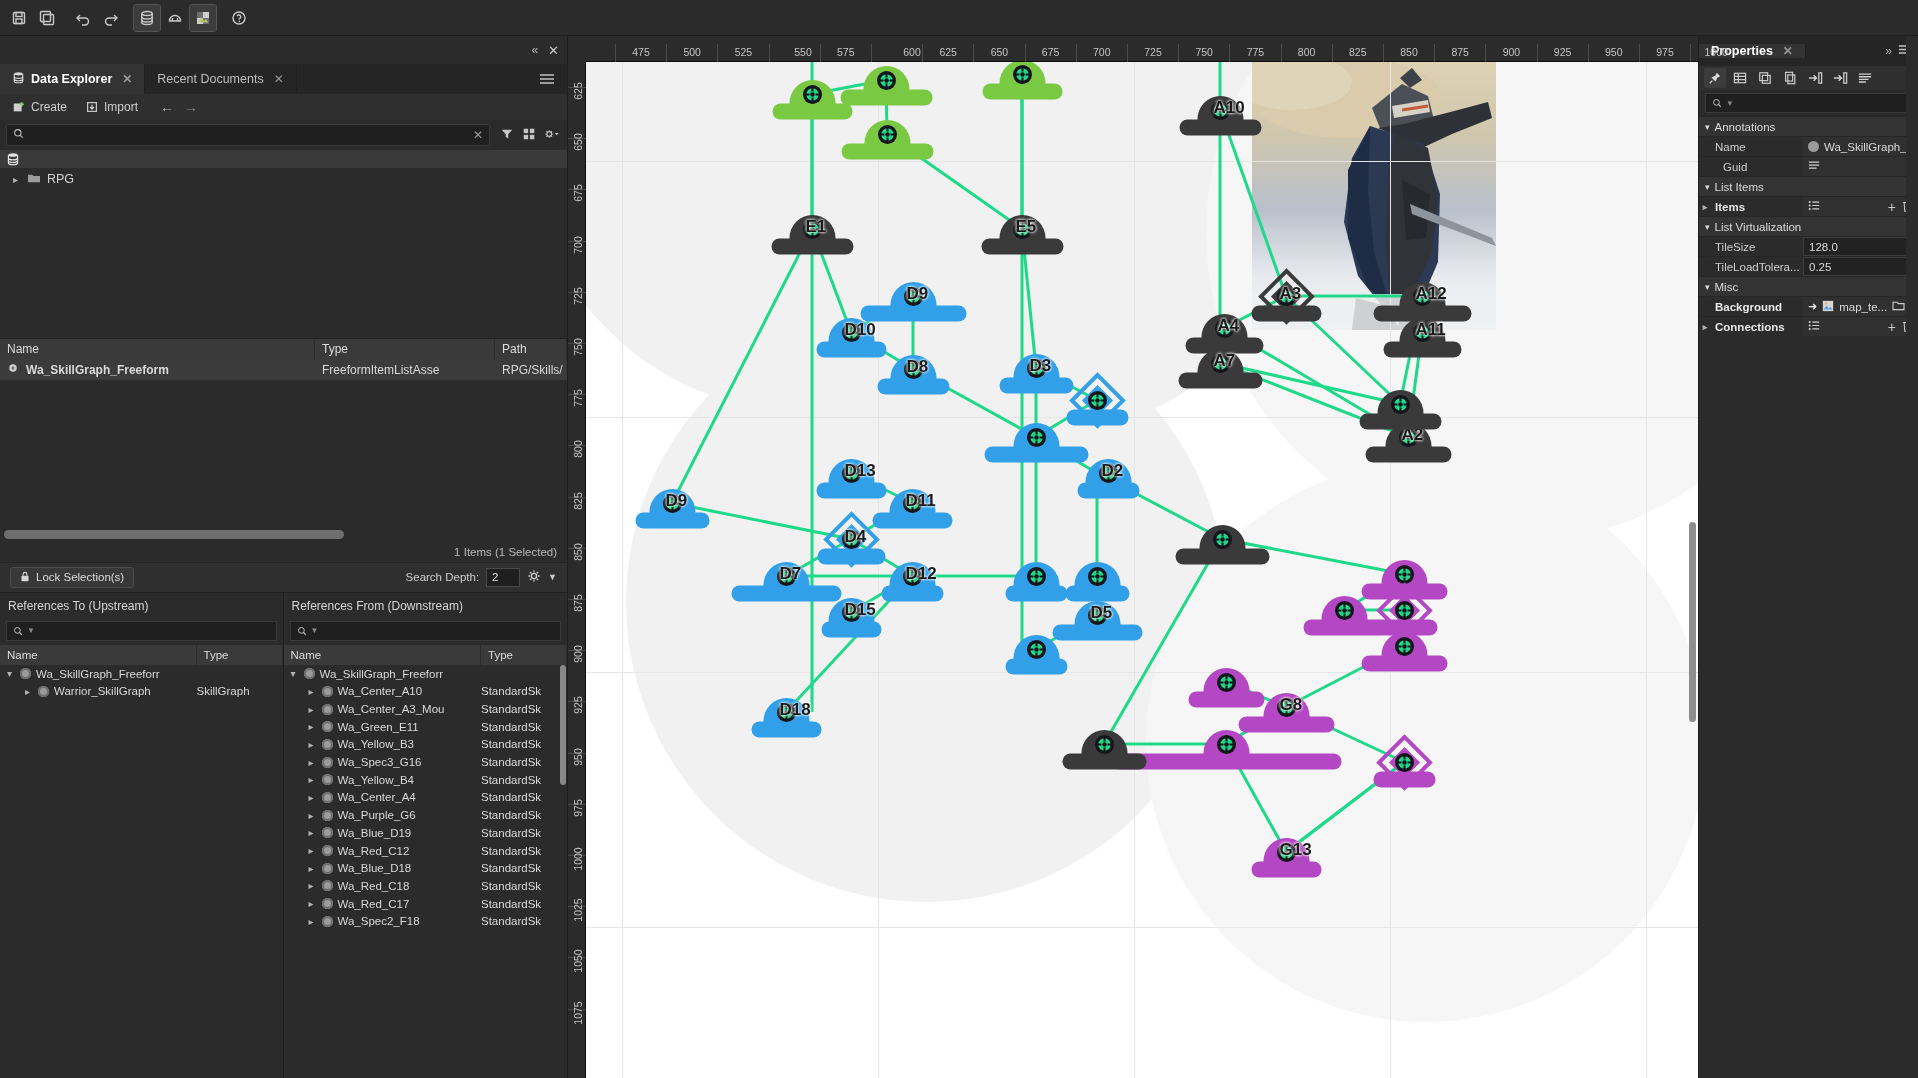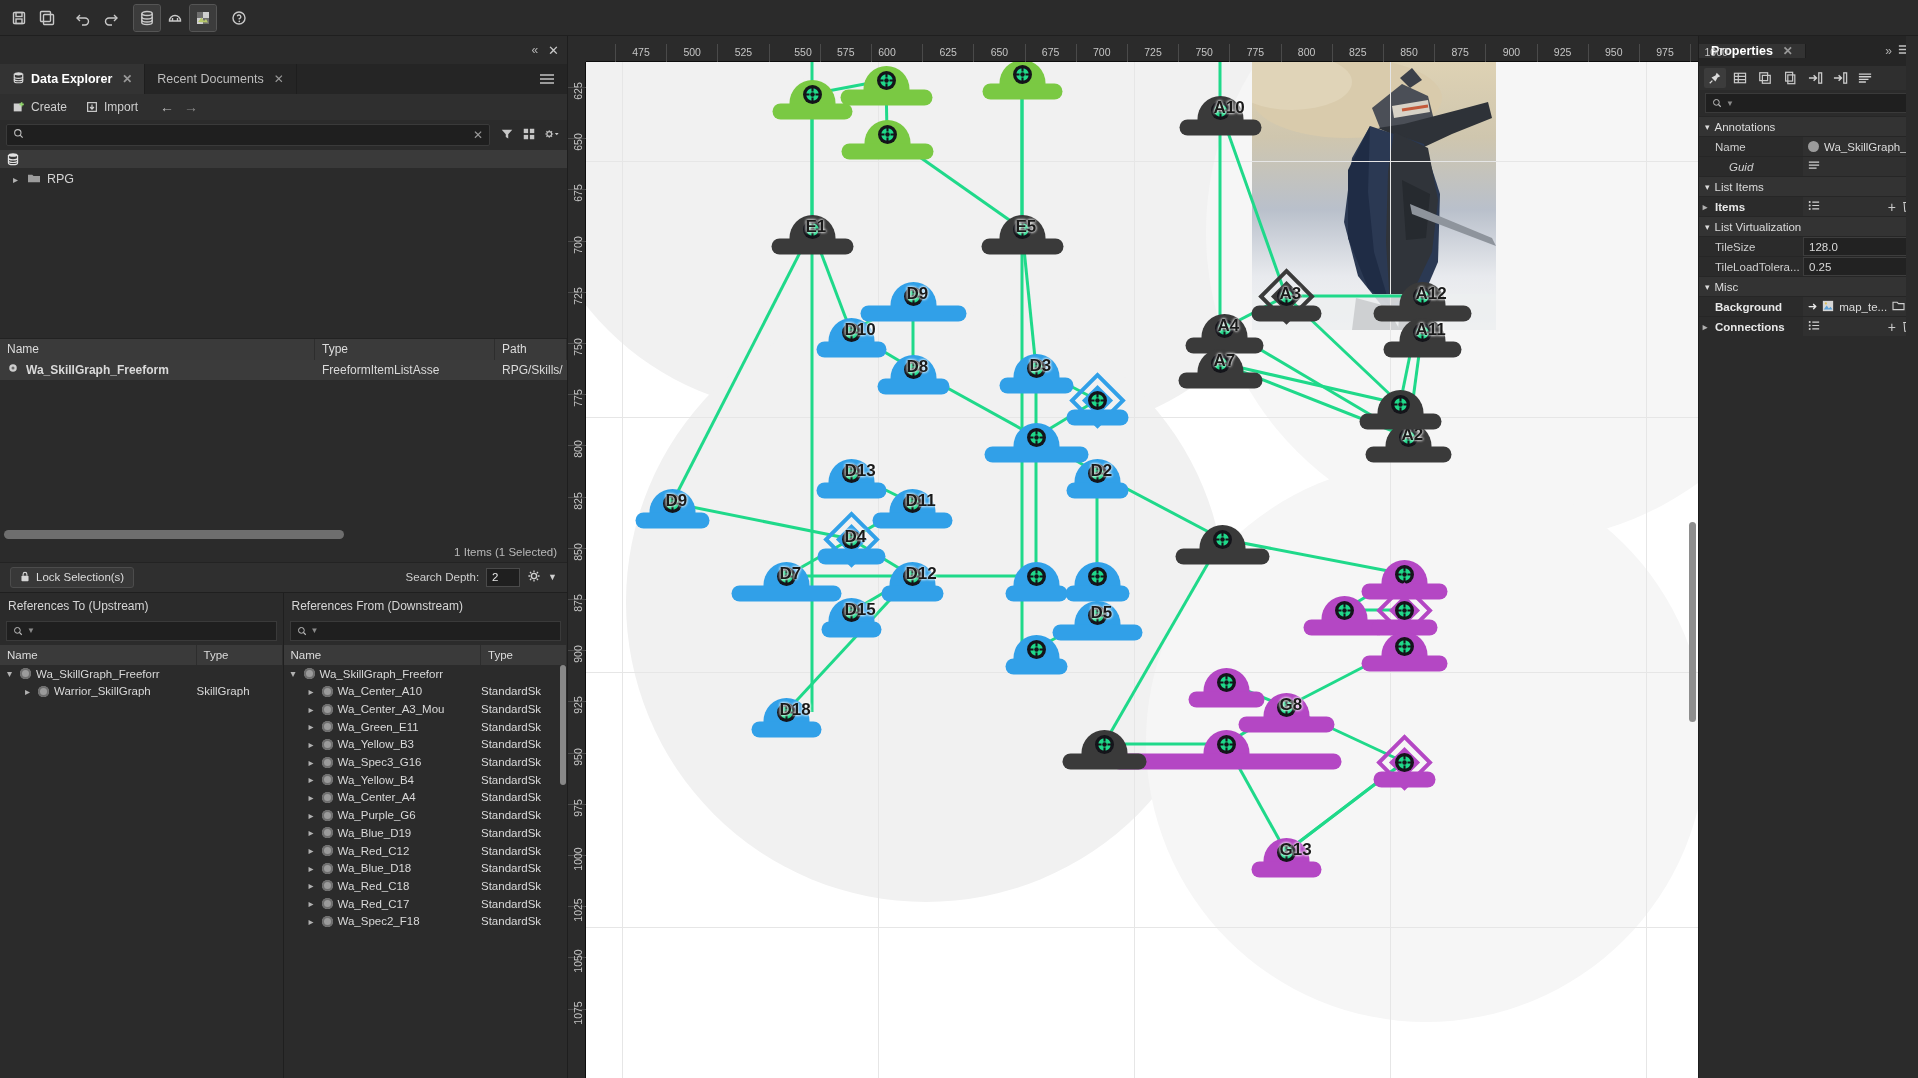--- a/index.html
+++ b/index.html
@@ -585,21 +585,21 @@
           <div class="tlabel" style="left: 55px;">475</div>
           <div class="tick" style="left: 80.2px;"></div>
           <div class="tlabel" style="left: 106.2px;">500</div>
           <div class="tick" style="left: 131.4px;"></div>
           <div class="tlabel" style="left: 157.4px;">525</div>
           <div class="tick" style="left: 182.6px;"></div>
           <div class="tlabel" style="left: 217px;">550</div>
           <div class="tick" style="left: 233.8px;"></div>
           <div class="tlabel" style="left: 259.8px;">575</div>
           <div class="tick" style="left: 285px;"></div>
-          <div class="tlabel" style="left: 301px;">600</div>
+          <div class="tlabel" style="left: 326px;">600</div>
           <div class="tick" style="left: 336.2px;"></div>
           <div class="tlabel" style="left: 362.2px;">625</div>
           <div class="tick" style="left: 387.4px;"></div>
           <div class="tlabel" style="left: 413.4px;">650</div>
           <div class="tick" style="left: 438.6px;"></div>
           <div class="tlabel" style="left: 464.6px;">675</div>
           <div class="tick" style="left: 489.8px;"></div>
           <div class="tlabel" style="left: 515.8px;">700</div>
           <div class="tick" style="left: 541px;"></div>
           <div class="tlabel" style="left: 567px;">725</div>
@@ -988,21 +988,21 @@
                 <div class="cap" style="width: 46px; height: 25px; background: rgb(49, 160, 232); transform: translate(-50%, -58%);"></div>
                 <div class="bar" style="width: 104px; background: rgb(49, 160, 232); top: 10px;"></div>
                 <div class="plus">
                   <svg width="15" height="15" viewBox="0 0 16 16">
                     <circle cx="8" cy="8" r="6.6" fill="#1fd98a"></circle>
                     <circle cx="8" cy="8" r="2.4" fill="#14141a"></circle>
                     <path d="M8 0.8v4M8 11.2v4M0.8 8h4M11.2 8h4" stroke="#14141a" stroke-width="2.2"></path>
                   </svg>
                 </div>
               </div>
-              <div class="node" style="left: 511px; top: 411px; width: 1px; height: 1px;">
+              <div class="node" style="left: 522px; top: 411px; width: 1px; height: 1px;">
                 <div class="cap" style="width: 46px; height: 25px; background: rgb(49, 160, 232); transform: translate(-50%, -58%);"></div>
                 <div class="bar" style="width: 62px; background: rgb(49, 160, 232); top: 10px;"></div>
                 <div class="plus">
                   <svg width="15" height="15" viewBox="0 0 16 16">
                     <circle cx="8" cy="8" r="6.6" fill="#1fd98a"></circle>
                     <circle cx="8" cy="8" r="2.4" fill="#14141a"></circle>
                     <path d="M8 0.8v4M8 11.2v4M0.8 8h4M11.2 8h4" stroke="#14141a" stroke-width="2.2"></path>
                   </svg>
                 </div>
                 <div class="nlabel" style="left: -6px; top: -12px;">D2</div>
@@ -1371,21 +1371,21 @@
             <div class="k" style="padding-left: 0px; display: flex; align-items: center;">
               <span class="expcol"></span>
               <div class="" style="padding-left: 4px; flex: 1 1 auto; display: flex; align-items: center;">Name</div>
             </div>
             <div class="v">
               <span style="width:11px;height:11px;border-radius:50%;background:#9b9b9b;display:inline-block;"></span>
               <span>Wa_SkillGraph_F</span>
             </div>
           </div>
           <div class="prow">
-            <div class="k" style="padding-left: 14px; display: flex; align-items: center; font-style: italic;">
+            <div class="k" style="padding-left: 8px; display: flex; align-items: center;">
               <span class="expcol"></span>
               <div class="" style="padding-left: 4px; flex: 1 1 auto; display: flex; align-items: center;">Guid</div>
             </div>
             <div class="v">
               <span><svg width="12" height="11" viewBox="0 0 14 12">
                   <path d="M1 2h12M1 5.5h12M1 9h9" stroke="#cfcfcf" stroke-width="1.5"></path>
                 </svg></span>
             </div>
           </div>
           <div class="grp">

